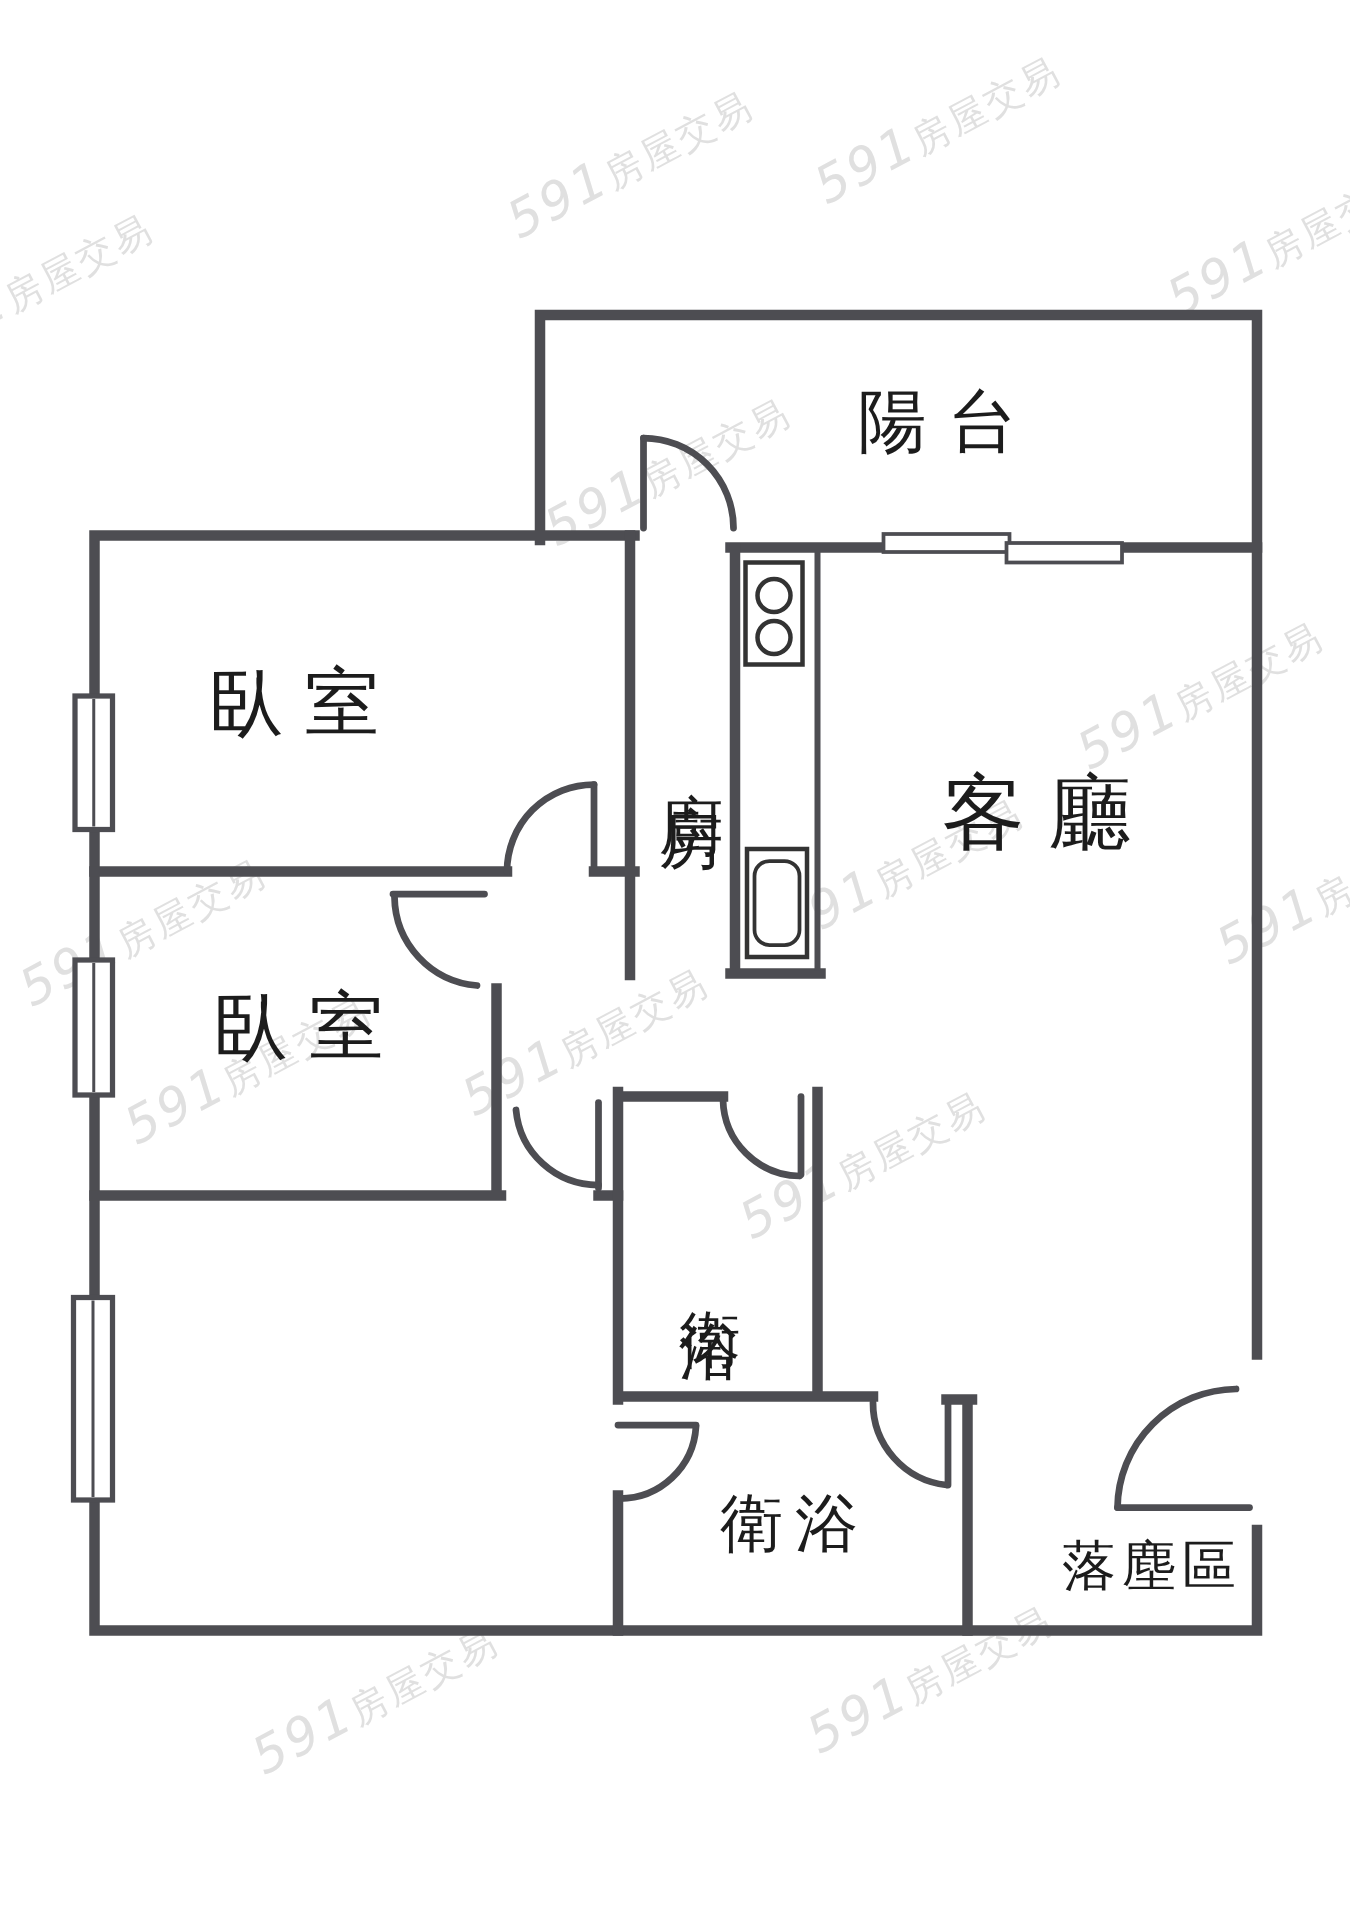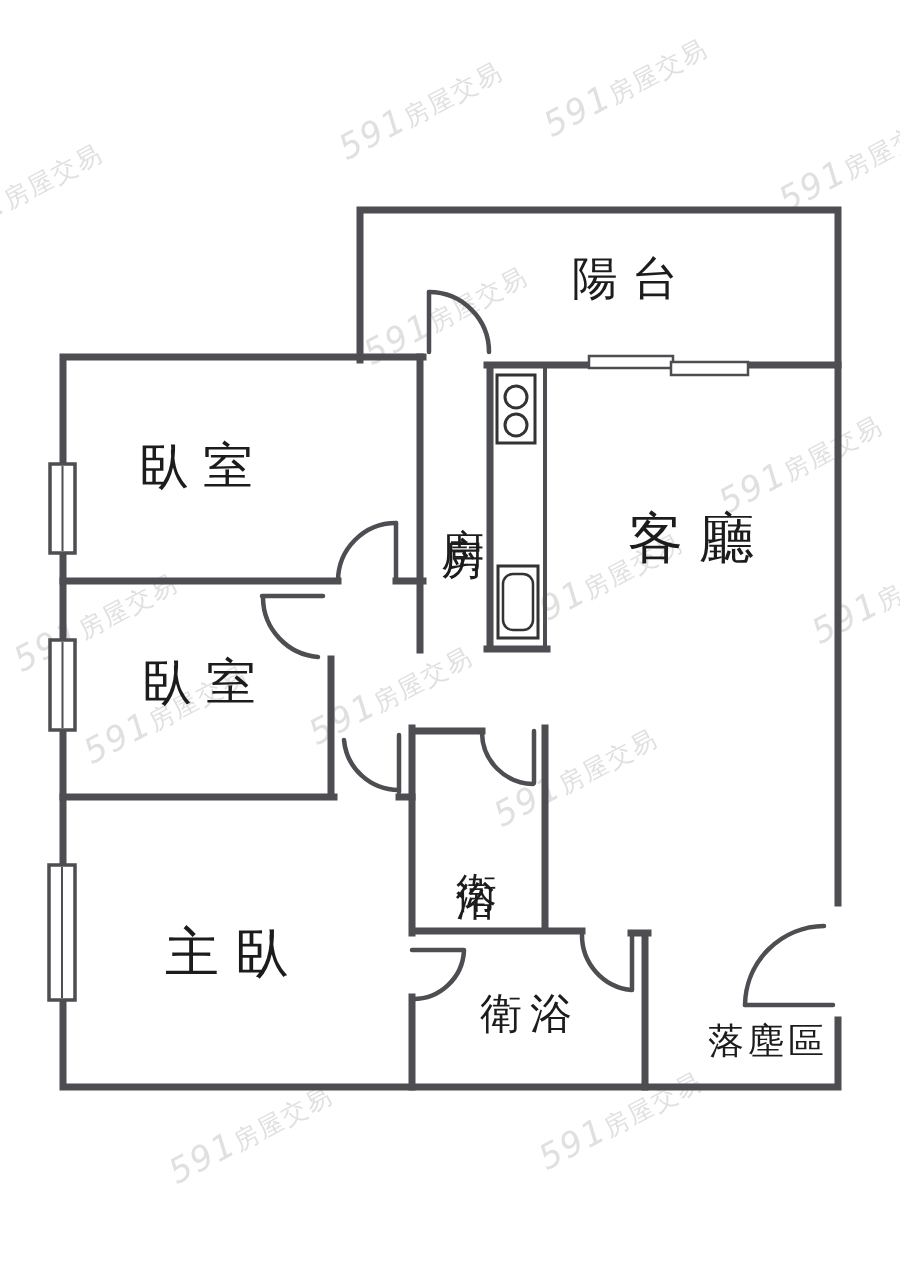--- a/index.html
+++ b/index.html
@@ -4,21 +4,21 @@
 <style>
   html,body{margin:0;padding:0;background:#ffffff;}
   .canvas{
     position:relative;width:900px;height:1279px;background:#ffffff;
     overflow:hidden;font-family:"DejaVu Sans",sans-serif;
   }
   .plan-svg{position:absolute;left:0;top:0;}
   .room-label{
     position:absolute;color:#1c1c1c;white-space:nowrap;
     transform:translate(-50%,-50%);line-height:1.06;
-    font-family:Liberation Mono, monospace;
+    font-family:Liberation Serif, serif;
   }
   .room-label.vertical{
     writing-mode:vertical-rl;text-orientation:upright;
   }
   .wm{
     position:absolute;transform:translate(-50%,-50%) rotate(-28deg);
     color:#e0e0e0;white-space:nowrap;user-select:none;letter-spacing:2px;
     font-family:"DejaVu Sans",sans-serif;
   }
   .wm .brand{font-size:34px;font-style:italic;}
@@ -147,19 +147,18 @@
 
   <div class="room-label vertical" style="left:460px;top:501px;font-size:43px;letter-spacing:8px;">廚房</div>
 
   <div class="room-label" style="left:699px;top:543px;font-size:55px;letter-spacing:16px;">客廳</div>
 
   <div class="room-label" style="left:206px;top:685px;font-size:50px;letter-spacing:14px;">臥室</div>
 
 
   <div class="room-label vertical" style="left:473px;top:848px;font-size:41px;letter-spacing:8px;">衛浴</div>
 
-  <div class="room-label" style="left:235px;top:957px;font-size:54px;letter-spacing:16px;">主臥</div>
 
   <div class="room-label" style="left:530px;top:1017px;font-size:42px;letter-spacing:8px;">衛浴</div>
 
   <div class="room-label" style="left:768px;top:1044px;font-size:36px;letter-spacing:4px;">落塵區</div>
 
 </div>
 
 </body></html>

